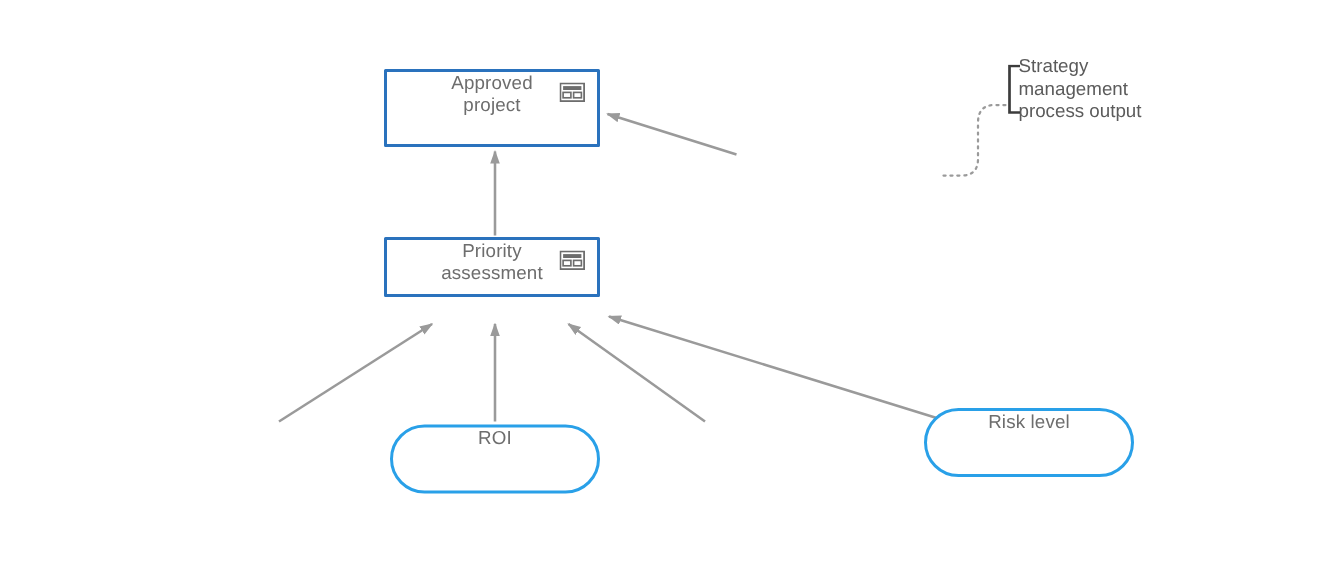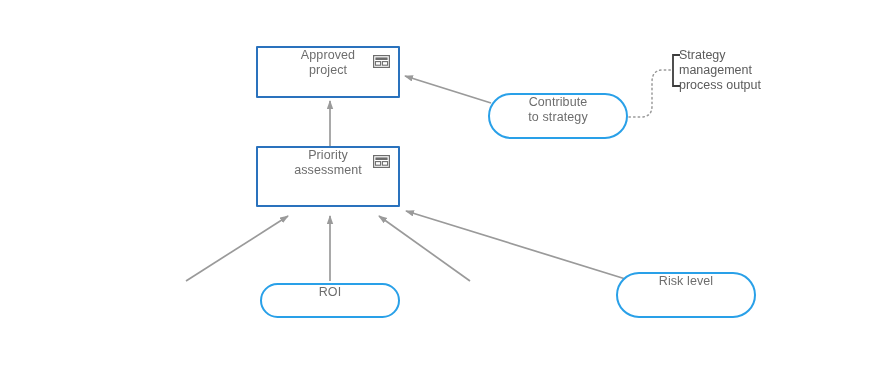--- a/index.html
+++ b/index.html
@@ -113,47 +113,43 @@
     <svg class="type-icon" viewBox="0 0 17 13" xmlns="http://www.w3.org/2000/svg">
       <rect x="0.6" y="0.6" width="15.8" height="11.8" fill="#ffffff" stroke="#6d6d6d" stroke-width="1.2"></rect>
       <rect x="2.4" y="2.4" width="12.2" height="2.6" fill="#6d6d6d"></rect>
       <rect x="2.4" y="6.6" width="5.2" height="3.6" fill="none" stroke="#6d6d6d" stroke-width="1.1"></rect>
       <rect x="9.4" y="6.6" width="5.2" height="3.6" fill="none" stroke="#6d6d6d" stroke-width="1.1"></rect>
     </svg>
     <span class="node-label">Approved
 project</span>
   </div>
 
-  <div class="node node-rect" style="left:256px; top:146px; width:144px; height:61px;">
+  <div class="node node-rect" style="left:256px; top:158px; width:144px; height:40px;">
     <svg class="type-icon" viewBox="0 0 17 13" xmlns="http://www.w3.org/2000/svg">
       <rect x="0.6" y="0.6" width="15.8" height="11.8" fill="#ffffff" stroke="#6d6d6d" stroke-width="1.2"></rect>
       <rect x="2.4" y="2.4" width="12.2" height="2.6" fill="#6d6d6d"></rect>
       <rect x="2.4" y="6.6" width="5.2" height="3.6" fill="none" stroke="#6d6d6d" stroke-width="1.1"></rect>
       <rect x="9.4" y="6.6" width="5.2" height="3.6" fill="none" stroke="#6d6d6d" stroke-width="1.1"></rect>
     </svg>
     <span class="node-label">Priority
 assessment</span>
   </div>
 
-  <div class="node node-round" style="left:488px; top:93px; width:140px; height:46px;">
-    <span class="node-label">Contribute
-to strategy</span>
-  </div>
 
 
-  <div class="node node-round" style="left:260px; top:283px; width:140px; height:35px;">
+  <div class="node node-round" style="left:260px; top:283px; width:140px; height:46px;">
     <span class="node-label">ROI</span>
   </div>
 
 
   <div class="node node-round" style="left:616px; top:272px; width:140px; height:46px;">
     <span class="node-label">Risk level</span>
   </div>
 
-  <div class="note" style="left:672px; top:54px; width:118px; height:33px;">
+  <div class="note" style="left:672px; top:43px; width:118px; height:33px;">
     <svg class="note-bracket" viewBox="0 0 9 33" preserveAspectRatio="none" xmlns="http://www.w3.org/2000/svg">
       <path d="M8 1 L1 1 L1 32 L8 32" fill="none" stroke="#3c3c3c" stroke-width="1.8"></path>
     </svg>
     <span class="note-text">Strategy management
 process output</span>
   </div>
 
 </div>
 
 </body></html>

